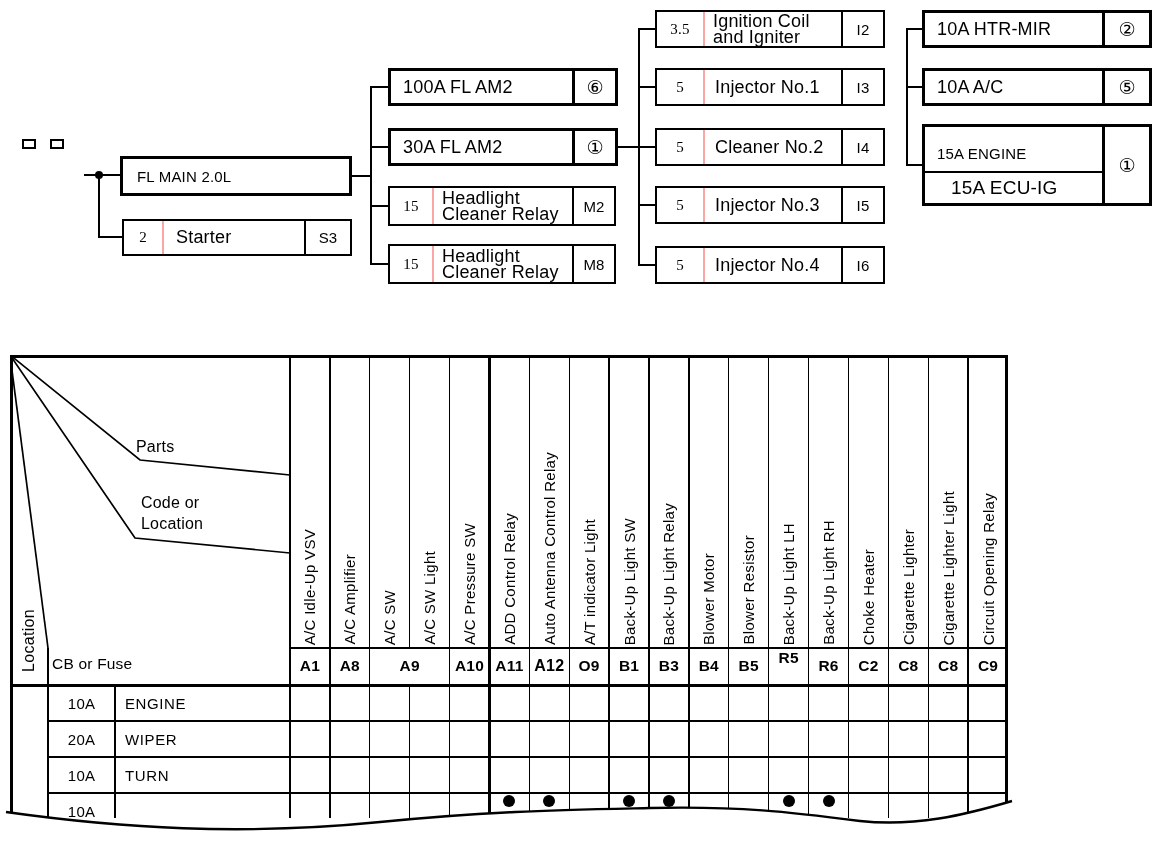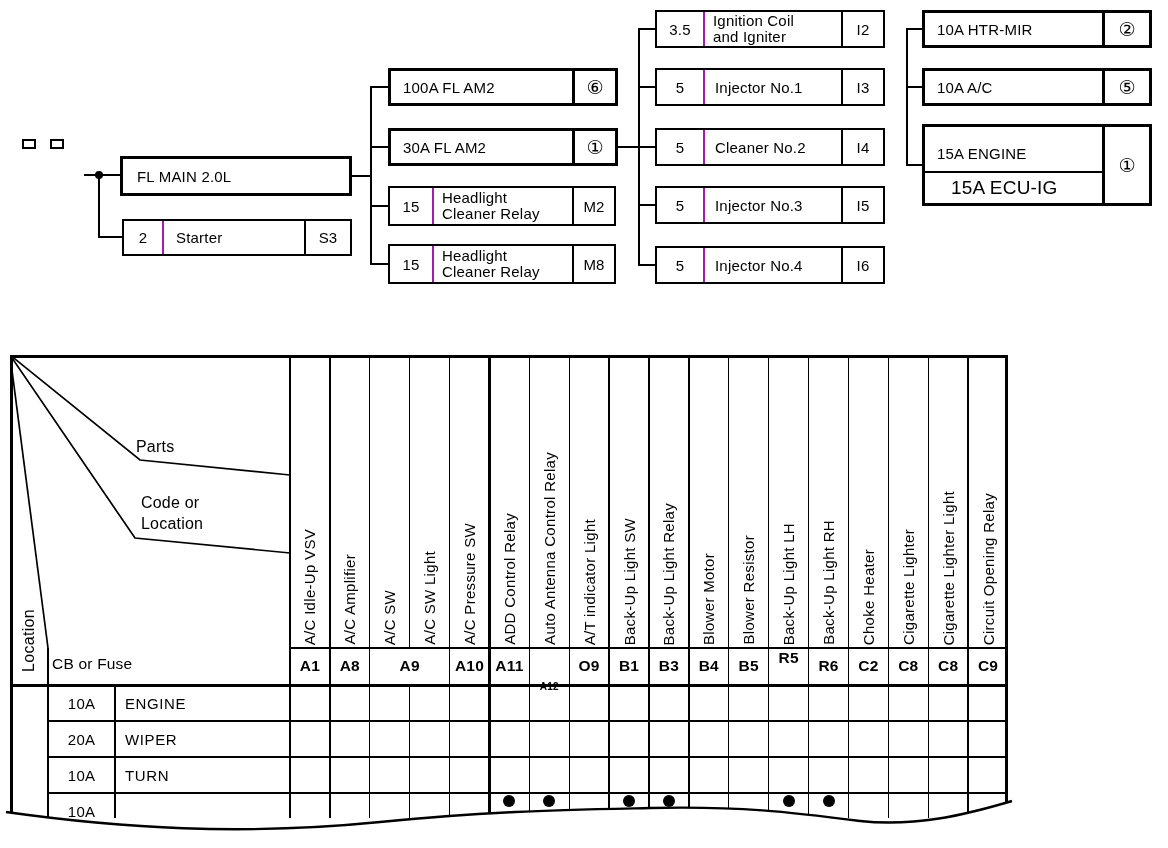--- a/index.html
+++ b/index.html
@@ -1,22 +1,22 @@
 <!DOCTYPE html>
 <html><head>
 <meta charset="utf-8">
 <style>
   html,body{margin:0;padding:0;background:#fff;}
   body{font-family:"Liberation Sans",sans-serif;color:#000;letter-spacing:.2px;}
   #canvas{position:relative;width:1168px;height:848px;background:#fff;overflow:hidden;}
   .box{position:absolute;display:flex;background:#fff;box-sizing:border-box;}
   .b3{border:3px solid #000;}
   .b2{border:2px solid #000;}
-  .cell-amp{display:flex;align-items:center;justify-content:center;border-right:2px solid #a21caf;font-size:15px;}
-  .cell-name{flex:1;display:flex;align-items:center;padding-left:12px;font-size:15px;white-space:pre-line;line-height:17px;}
+  .cell-amp{display:flex;align-items:center;justify-content:center;border-right:2px solid #fca5a5;font-size:15px;font-family:Liberation Serif, serif;}
+  .cell-name{flex:1;display:flex;align-items:center;padding-left:12px;font-size:18px;white-space:pre-line;line-height:17px;}
   .cell-code{display:flex;align-items:center;justify-content:center;border-left:2px solid #000;font-size:15px;}
   .cell-code.bd3{border-left:3px solid #000;}
   .circ{font-family:"DejaVu Sans",sans-serif;font-size:19px;}
   .wire{position:absolute;background:#000;}
   .jdot{position:absolute;background:#000;border-radius:50%;}
   .term{position:absolute;width:14px;height:10px;border:2px solid #000;background:#fff;box-sizing:border-box;}
   .lbl{position:absolute;font-size:16px;}
   .vwrap{position:absolute;display:flex;align-items:flex-end;justify-content:center;}
   .vtext{writing-mode:vertical-rl;transform:rotate(180deg);white-space:nowrap;font-size:15px;letter-spacing:.3px;}
   .gline{position:absolute;background:#000;}
@@ -228,21 +228,21 @@
     <div style="position: absolute; left: 807.906px; top: 355px; width: 1.3px; height: 463px; background: rgb(0, 0, 0);"></div>
     <div style="position: absolute; left: 847.794px; top: 355px; width: 1.3px; height: 463px; background: rgb(0, 0, 0);"></div>
     <div style="position: absolute; left: 887.683px; top: 355px; width: 1.3px; height: 463px; background: rgb(0, 0, 0);"></div>
     <div style="position: absolute; left: 927.572px; top: 355px; width: 1.3px; height: 463px; background: rgb(0, 0, 0);"></div>
     <div style="position: absolute; left: 967.461px; top: 355px; width: 1.3px; height: 463px; background: rgb(0, 0, 0);"></div>
     <div style="position: absolute; left: 290px; top: 649px; width: 39.8889px; height: 34px; display: flex; align-items: center; justify-content: center; font-weight: bold; font-size: 15.5px;">A1</div>
     <div style="position: absolute; left: 329.889px; top: 649px; width: 39.8889px; height: 34px; display: flex; align-items: center; justify-content: center; font-weight: bold; font-size: 15.5px;">A8</div>
     <div style="position: absolute; left: 369.778px; top: 649px; width: 79.7778px; height: 34px; display: flex; align-items: center; justify-content: center; font-weight: bold; font-size: 15.5px;">A9</div>
     <div style="position: absolute; left: 449.556px; top: 649px; width: 39.8889px; height: 34px; display: flex; align-items: center; justify-content: center; font-weight: bold; font-size: 15.5px;">A10</div>
     <div style="position: absolute; left: 489.444px; top: 649px; width: 39.8889px; height: 34px; display: flex; align-items: center; justify-content: center; font-weight: bold; font-size: 15.5px;">A11</div>
-    <div style="position: absolute; left: 529.333px; top: 649px; width: 39.8889px; height: 34px; display: flex; align-items: center; justify-content: center; font-weight: bold; font-size: 10px; margin-top: 20px;">A12</div>
+    <div style="position: absolute; left: 529.333px; top: 649px; width: 39.8889px; height: 34px; display: flex; align-items: center; justify-content: center; font-weight: bold; font-size: 16px;">A12</div>
     <div style="position: absolute; left: 569.222px; top: 649px; width: 39.8889px; height: 34px; display: flex; align-items: center; justify-content: center; font-weight: bold; font-size: 15.5px;">O9</div>
     <div style="position: absolute; left: 609.111px; top: 649px; width: 39.8889px; height: 34px; display: flex; align-items: center; justify-content: center; font-weight: bold; font-size: 15.5px;">B1</div>
     <div style="position: absolute; left: 649px; top: 649px; width: 39.8889px; height: 34px; display: flex; align-items: center; justify-content: center; font-weight: bold; font-size: 15.5px;">B3</div>
     <div style="position: absolute; left: 688.889px; top: 649px; width: 39.8889px; height: 34px; display: flex; align-items: center; justify-content: center; font-weight: bold; font-size: 15.5px;">B4</div>
     <div style="position: absolute; left: 728.778px; top: 649px; width: 39.8889px; height: 34px; display: flex; align-items: center; justify-content: center; font-weight: bold; font-size: 15.5px;">B5</div>
     <div style="position: absolute; left: 768.667px; top: 649px; width: 39.8889px; height: 18px; display: flex; align-items: center; justify-content: center; font-weight: bold; font-size: 15.5px;">R5</div>
     <div style="position: absolute; left: 808.556px; top: 649px; width: 39.8889px; height: 34px; display: flex; align-items: center; justify-content: center; font-weight: bold; font-size: 15.5px;">R6</div>
     <div style="position: absolute; left: 848.444px; top: 649px; width: 39.8889px; height: 34px; display: flex; align-items: center; justify-content: center; font-weight: bold; font-size: 15.5px;">C2</div>
     <div style="position: absolute; left: 888.333px; top: 649px; width: 39.8889px; height: 34px; display: flex; align-items: center; justify-content: center; font-weight: bold; font-size: 15.5px;">C8</div>
     <div style="position: absolute; left: 928.222px; top: 649px; width: 39.8889px; height: 34px; display: flex; align-items: center; justify-content: center; font-weight: bold; font-size: 15.5px;">C8</div>

